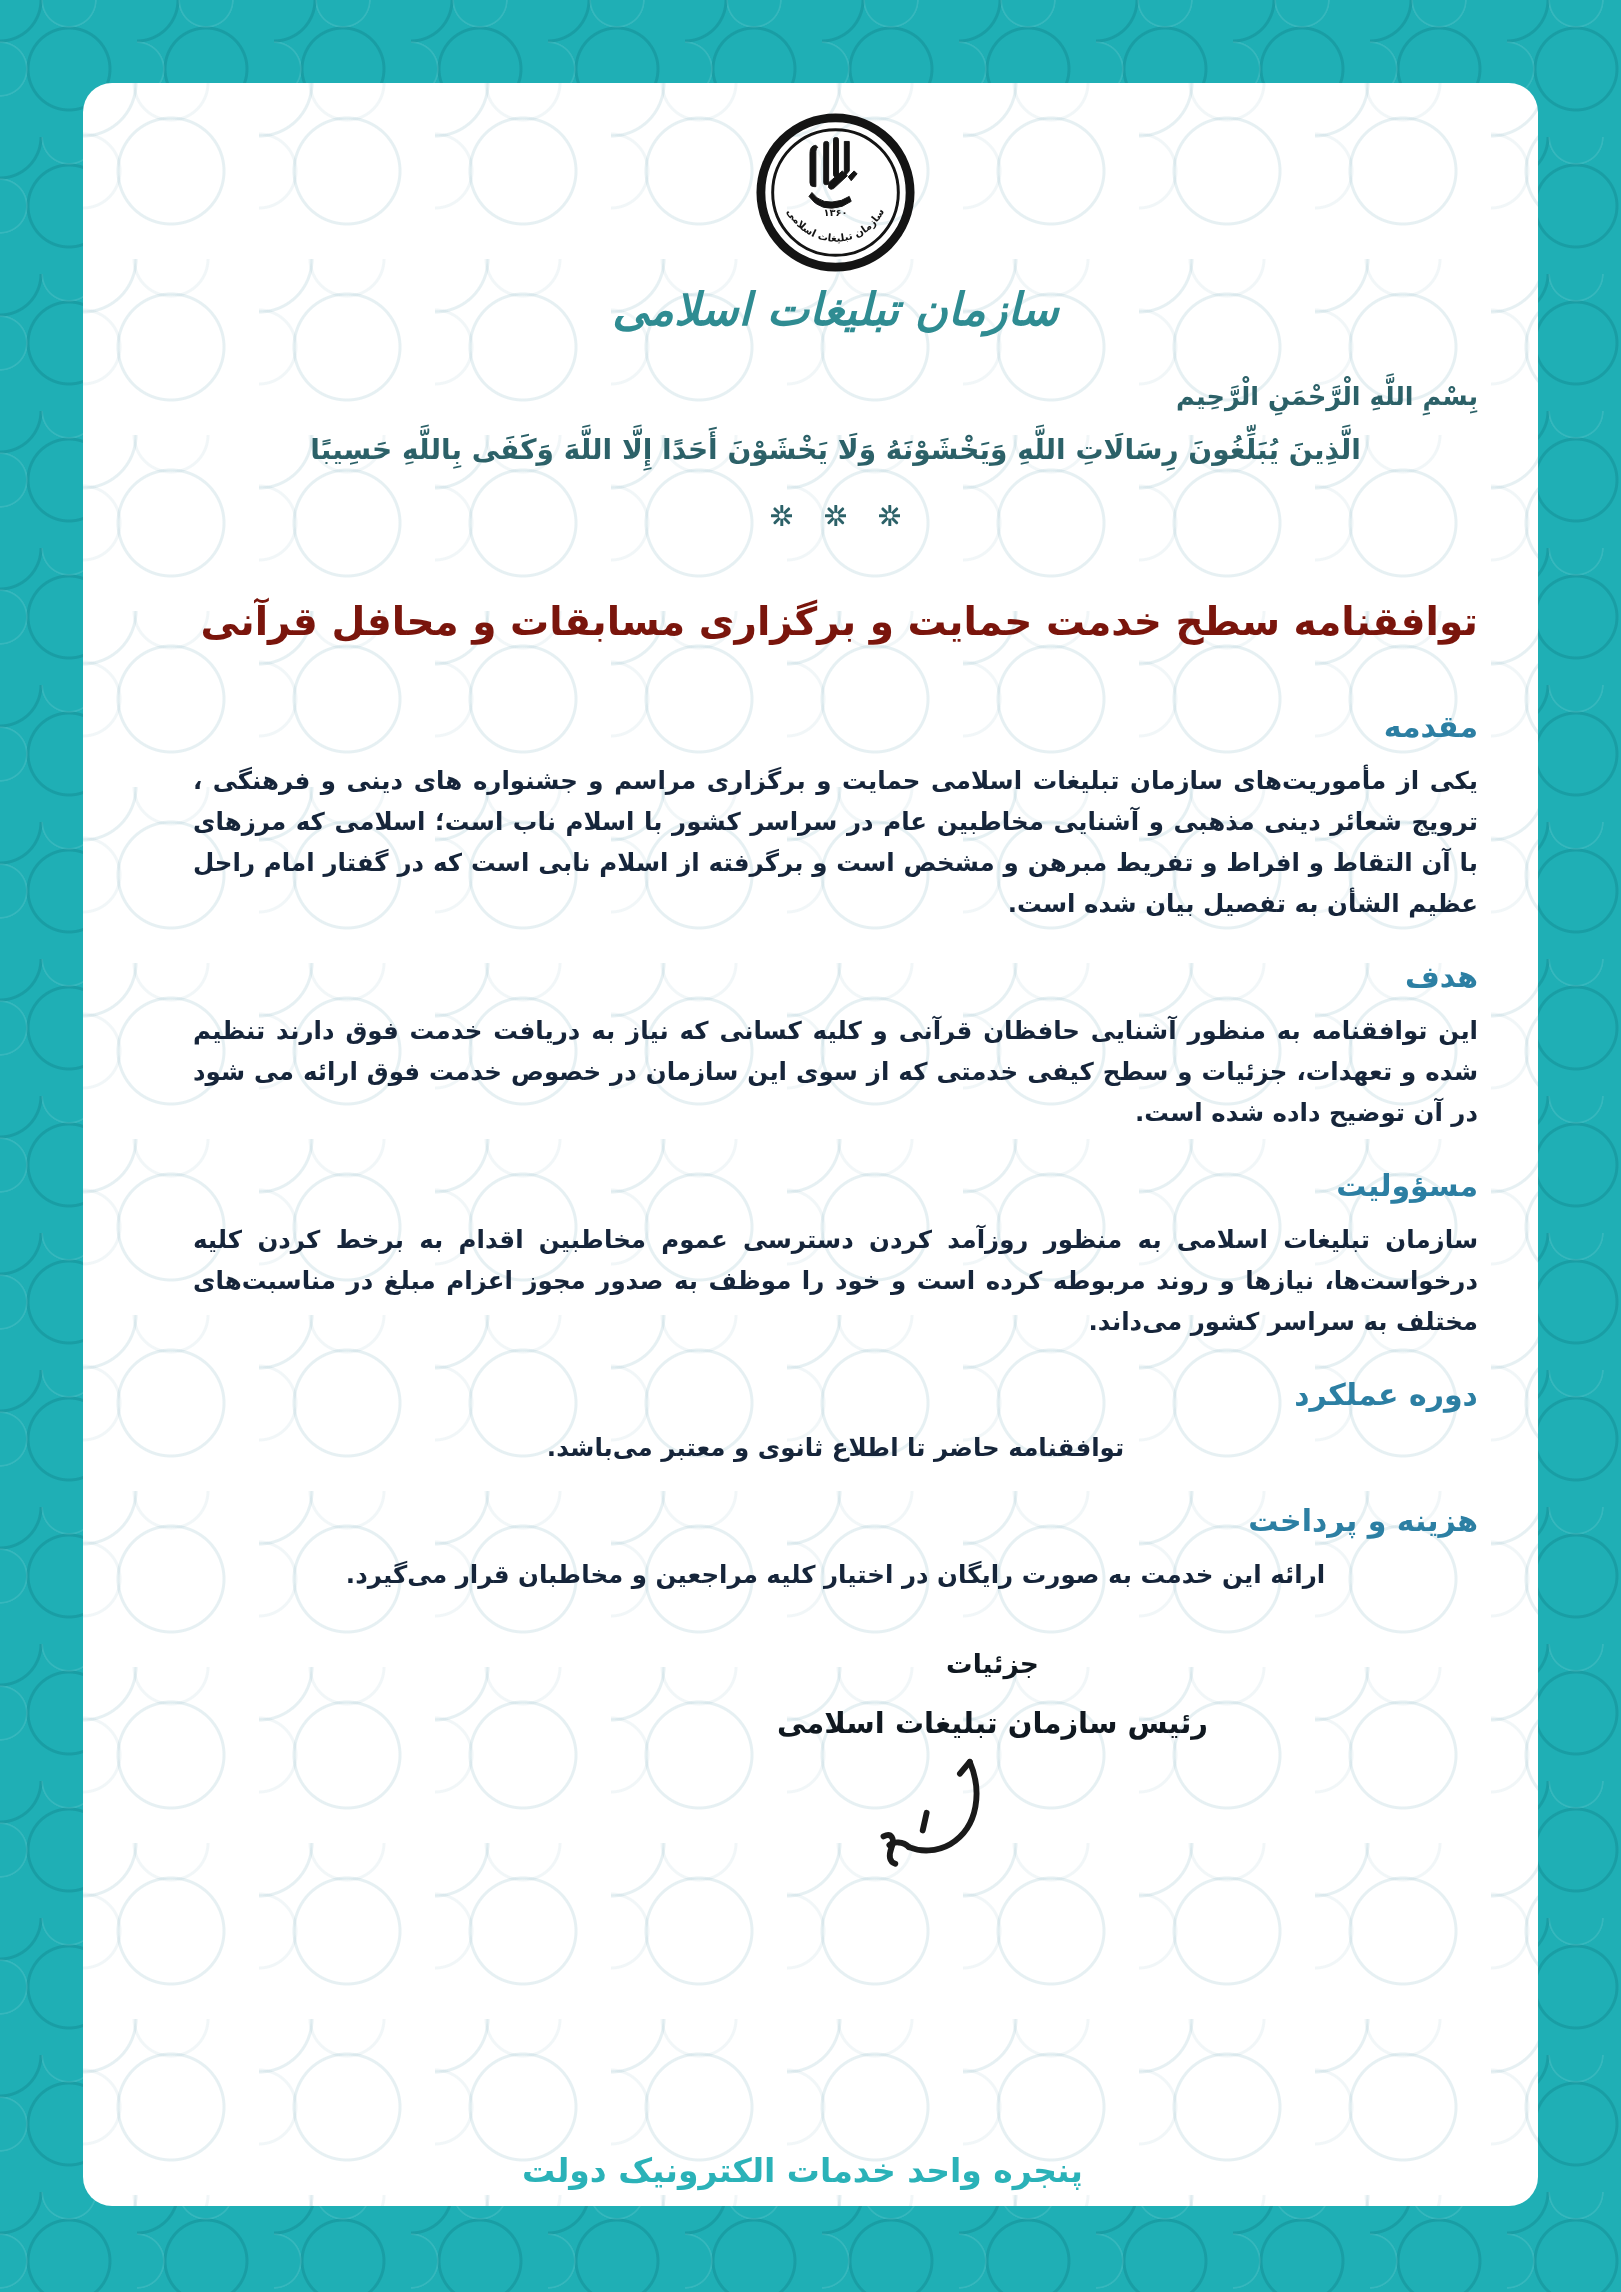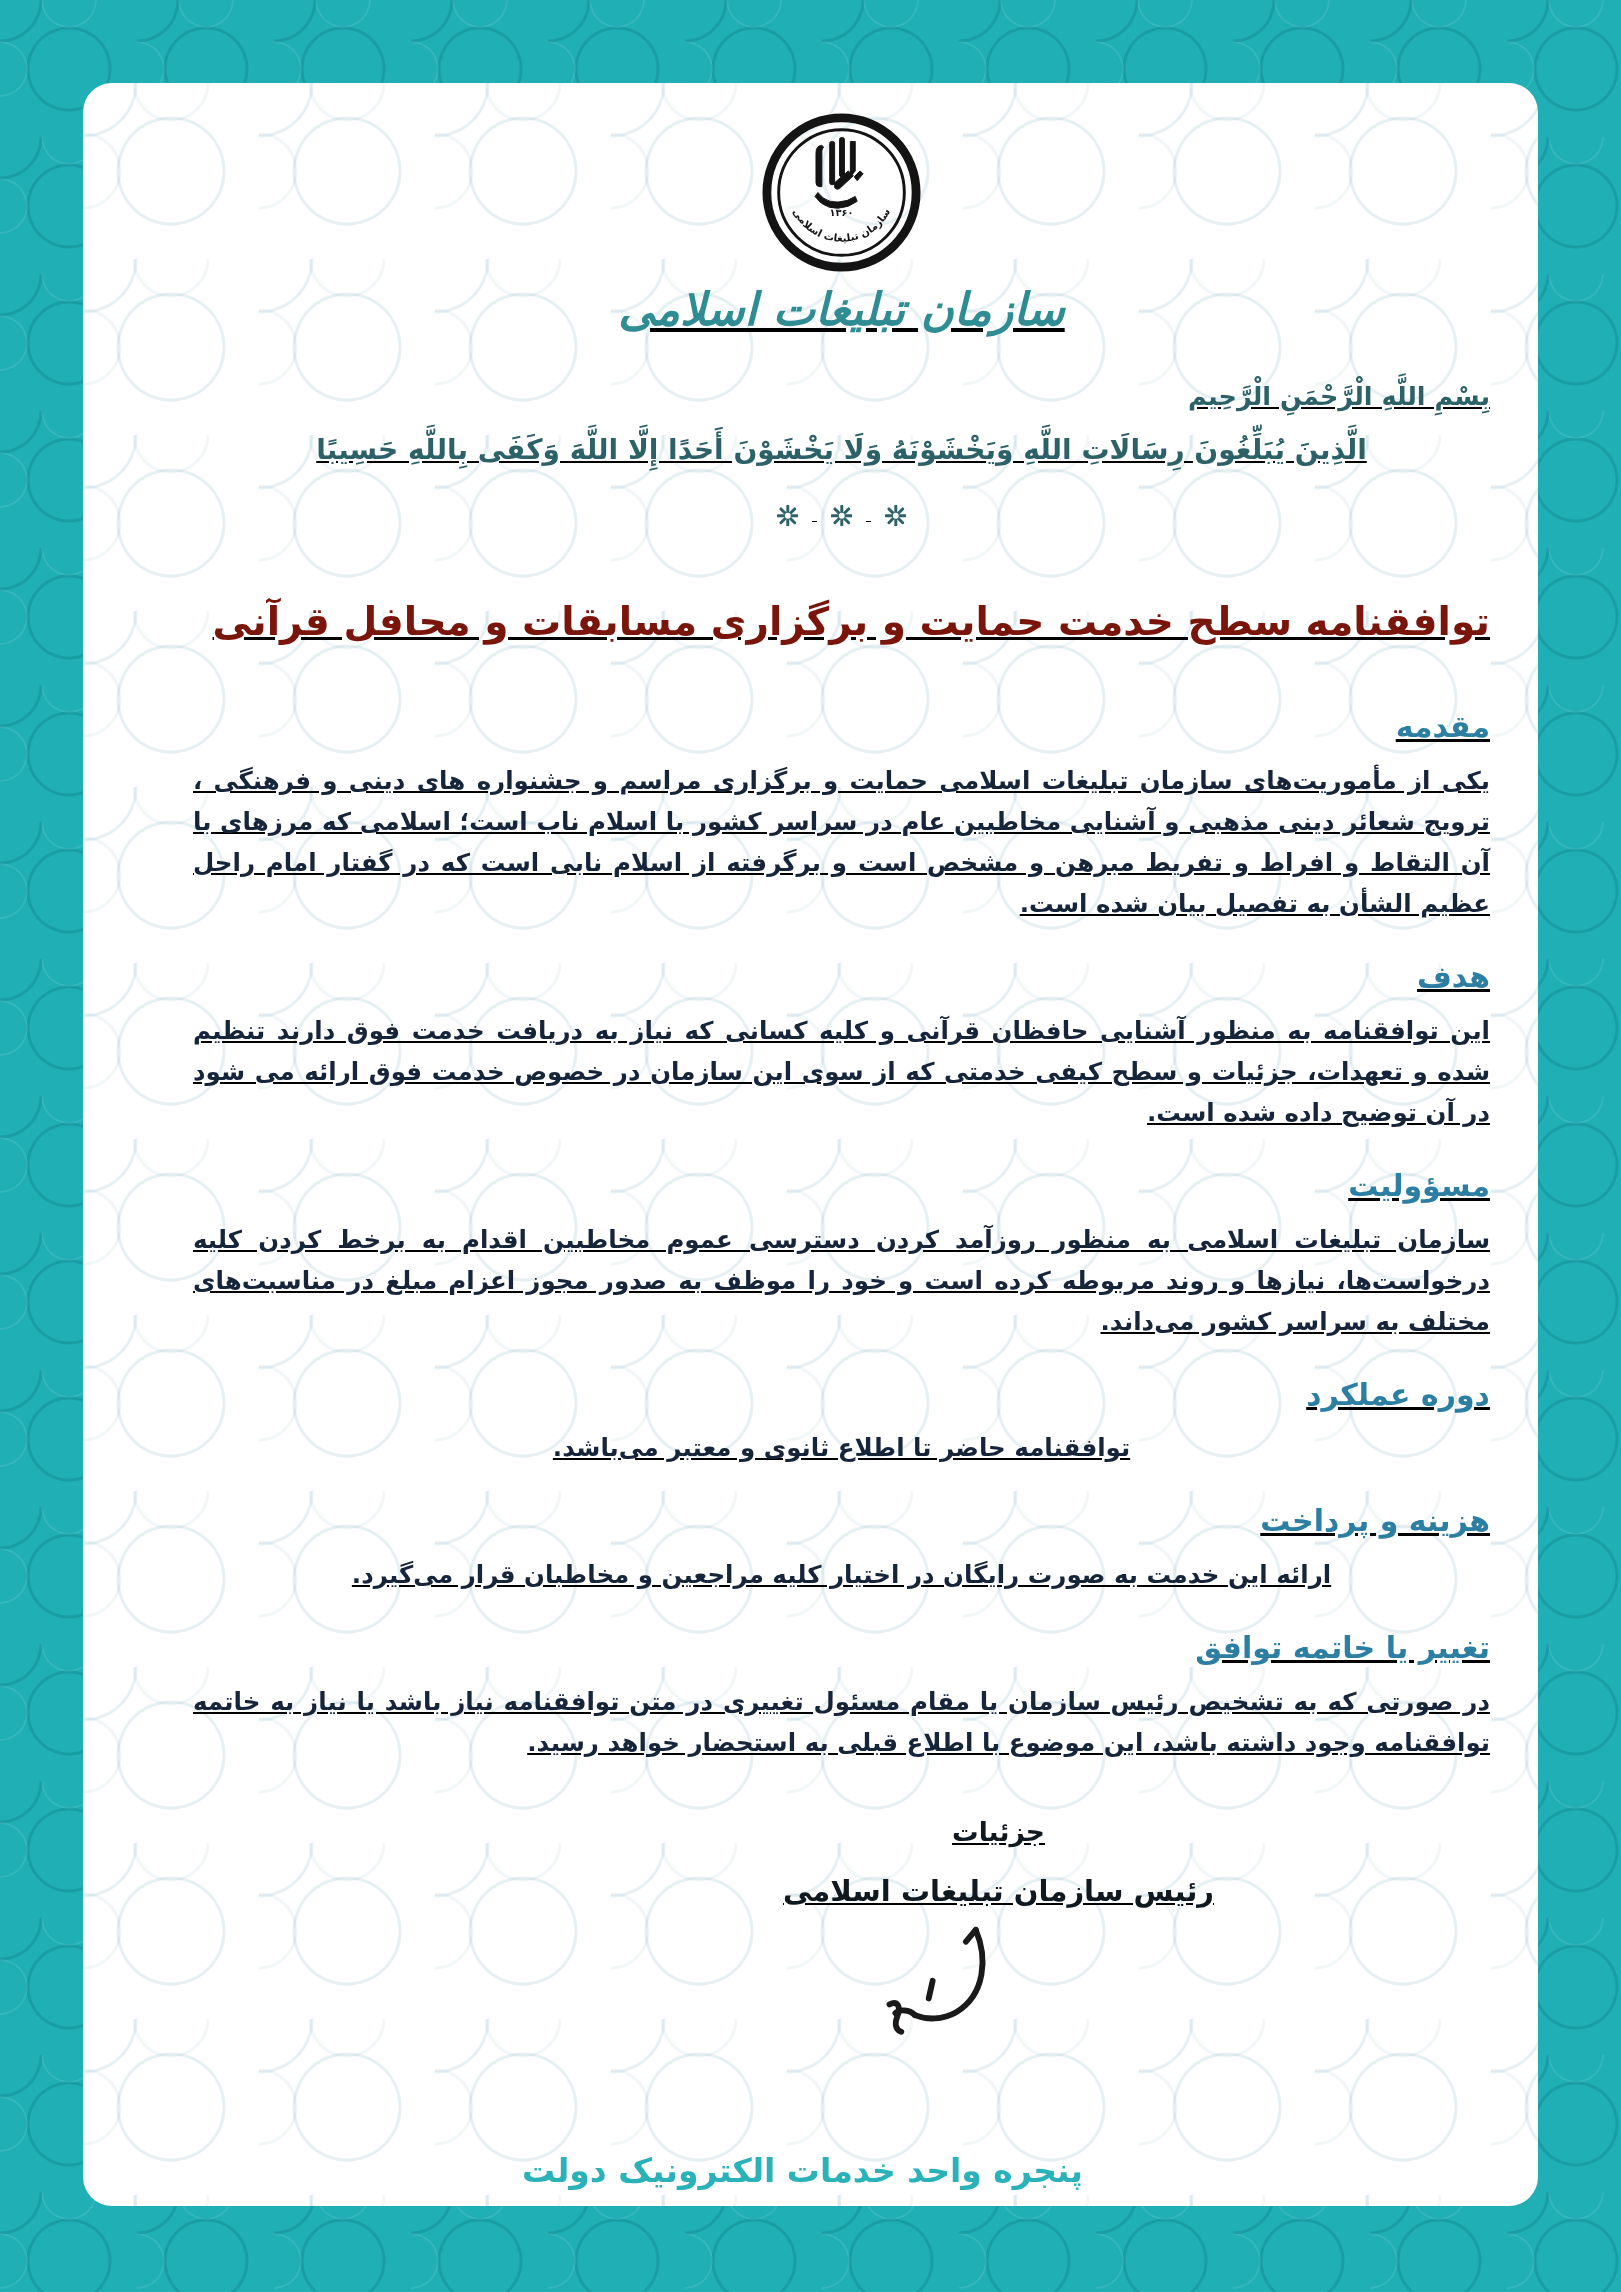--- a/index.html
+++ b/index.html
@@ -21,21 +21,21 @@
     background-color:#ffffff;
     background-image:
       radial-gradient(circle at 0px 0px,    transparent 51px, rgba(64,140,160,.13) 52px, rgba(64,140,160,.13) 54px, transparent 55px),
       radial-gradient(circle at 88px 88px,  transparent 51px, rgba(64,140,160,.13) 52px, rgba(64,140,160,.13) 54px, transparent 55px),
       radial-gradient(circle at 88px 0px,   transparent 35px, rgba(120,170,185,.10) 36px, rgba(120,170,185,.10) 38px, transparent 39px),
       radial-gradient(circle at 0px 88px,   transparent 35px, rgba(120,170,185,.10) 36px, rgba(120,170,185,.10) 38px, transparent 39px);
     background-size:176px 176px;
     border-radius:29px;
     overflow:hidden;
   }
-  .content{ padding:0 48px 0 110px;text-decoration:underline; }
+  .content{ padding:0 60px 0 110px; }
 
   .logo-wrap{ text-align:center; margin-top:29px; }
   .brand-calligraphy{
     text-align:center; margin-top:5.9px;
     font-size:45px; font-weight:bold; font-style:italic;
     color:#2f8c92; letter-spacing:-2px;
   }
   .bismillah{
     text-align:right; margin-top:45px;
     font-size:25.5px; font-weight:bold; color:#2c6168;
@@ -165,24 +165,20 @@
       <div class="section">
         <div class="section-heading">دوره عملکرد</div>
         <div class="section-body center-last">توافقنامه حاضر تا اطلاع ثانوی و معتبر می‌باشد.</div>
       </div>
 
       <div class="section">
         <div class="section-heading">هزینه و پرداخت</div>
         <div class="section-body center-last">ارائه این خدمت به صورت رایگان در اختیار کلیه مراجعین و مخاطبان قرار می‌گیرد.</div>
       </div>
 
-      <div class="section">
-        <div class="section-heading">تغییر یا خاتمه توافق</div>
-        <div class="section-body">در صورتی که به تشخیص رئیس سازمان یا مقام مسئول تغییری در متن توافقنامه نیاز باشد یا نیاز به خاتمه توافقنامه وجود داشته باشد، این موضوع با اطلاع قبلی به استحضار خواهد رسید.</div>
-      </div>
 
     </div>
 
     <div class="sig-block">
       <div class="sig-name">جزئیات</div>
       <div class="sig-role">رئیس سازمان تبلیغات اسلامی</div>
       <div class="sig-mark">
         <svg width="147" height="157" viewBox="0 0 150 160">
           <g fill="none" stroke="#1a1a1a" stroke-width="6" stroke-linecap="round">
             <path d="M112 12 C 124 40 122 78 92 96 C 78 104 62 104 50 99"></path>

